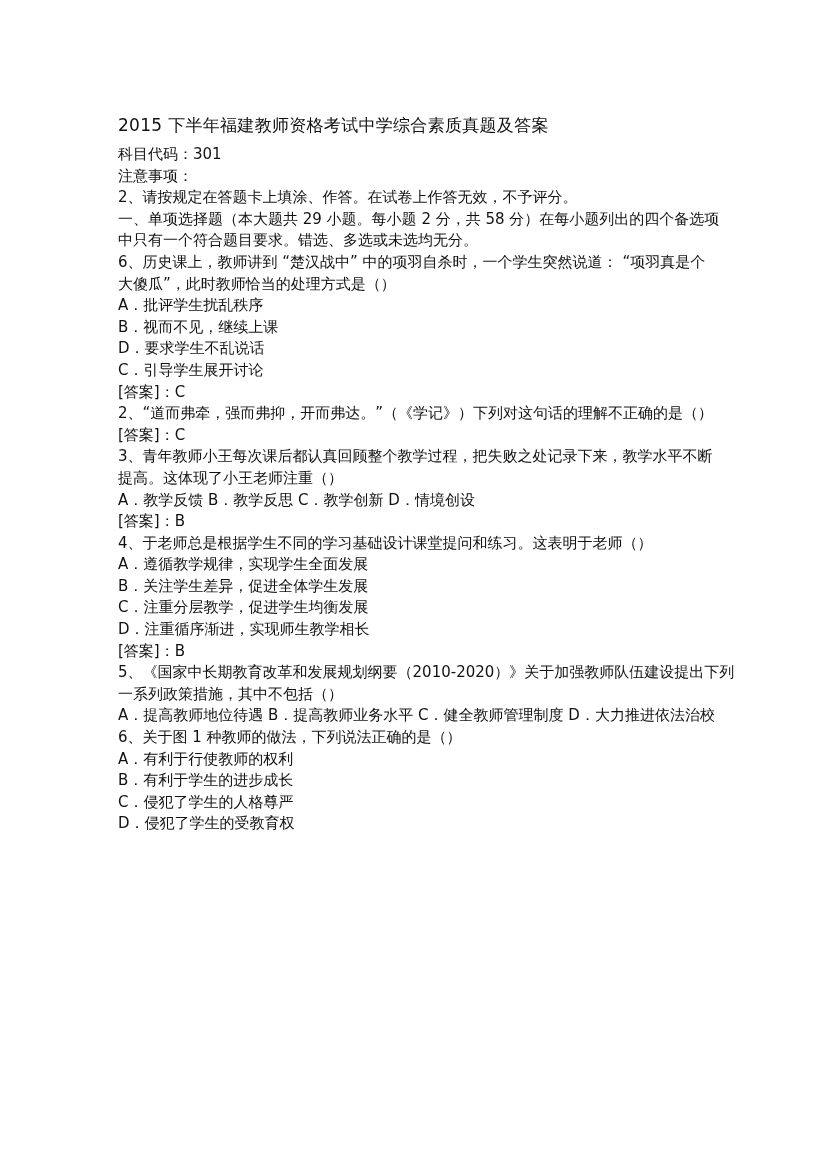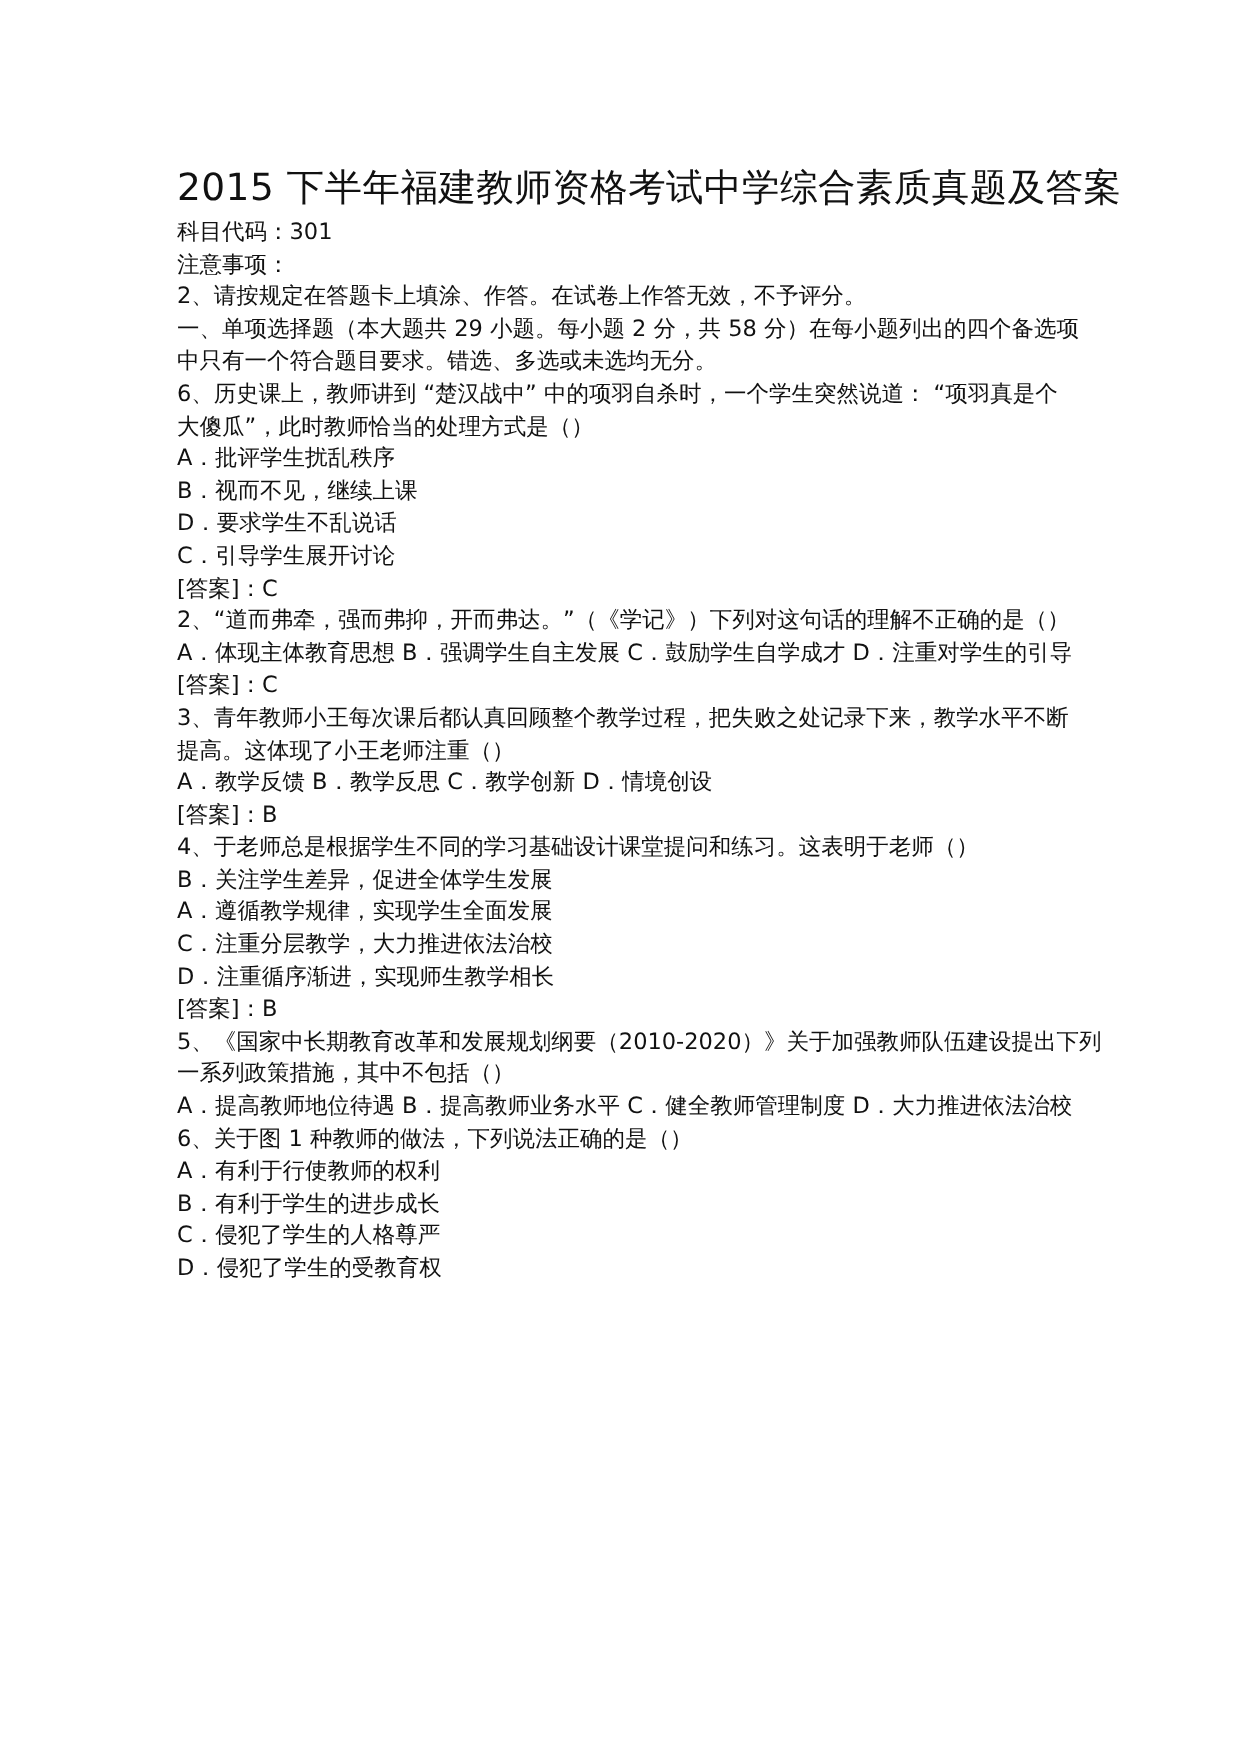--- a/index.html
+++ b/index.html
@@ -1,19 +1,19 @@
 <!DOCTYPE html>
 <html><head>
 <meta charset="utf-8">
 <style>
   html, body { margin: 0; padding: 0; background: #ffffff; }
   body { width: 827px; height: 1170px; position: relative; overflow: hidden;
          font-family: "DejaVu Sans", "Liberation Sans", sans-serif; color: #111; }
   .page { position: absolute; left: 118px; top: 108px; width: 600px; }
-  .title { font-family: "DejaVu Sans", sans-serif; font-size: 25px; line-height: 34px;
+  .title { font-family: "DejaVu Sans", sans-serif; font-size: 17px; line-height: 34px;
            letter-spacing: 0.3px; white-space: nowrap; color: #111; margin: 0 0 2px 0; font-weight: normal; }
   .line { font-size: 15px; line-height: 21.6px; height: 21.6px; white-space: nowrap; color: #111; }
 </style>
 </head>
 <body>
 
 <div class="page">
   <h1 class="title">2015 下半年福建教师资格考试中学综合素质真题及答案</h1>
 
   <div class="line">科目代码：301</div>
@@ -28,36 +28,35 @@
     <div class="line">大傻瓜”，此时教师恰当的处理方式是（）</div>
     <div class="line">A．批评学生扰乱秩序</div>
     <div class="line">B．视而不见，继续上课</div>
     <div class="line">D．要求学生不乱说话</div>
     <div class="line">C．引导学生展开讨论</div>
     <div class="line">[答案]：C</div>
   </div>
 
   <div>
     <div class="line">2、“道而弗牵，强而弗抑，开而弗达。”（《学记》）下列对这句话的理解不正确的是（）</div>
-    <div class="line">A．体现主体教育思想 B．强调学生自主发展 C．鼓励学生自学成才 D．注重对学生的引导</div>
     <div class="line">[答案]：C</div>
   </div>
 
   <div>
     <div class="line">3、青年教师小王每次课后都认真回顾整个教学过程，把失败之处记录下来，教学水平不断</div>
     <div class="line">提高。这体现了小王老师注重（）</div>
     <div class="line">A．教学反馈 B．教学反思 C．教学创新 D．情境创设</div>
     <div class="line">[答案]：B</div>
   </div>
 
   <div>
     <div class="line">4、于老师总是根据学生不同的学习基础设计课堂提问和练习。这表明于老师（）</div>
+    <div class="line">A．遵循教学规律，实现学生全面发展</div>
     <div class="line">B．关注学生差异，促进全体学生发展</div>
-    <div class="line">A．遵循教学规律，实现学生全面发展</div>
-    <div class="line">C．注重分层教学，大力推进依法治校</div>
+    <div class="line">C．注重分层教学，促进学生均衡发展</div>
     <div class="line">D．注重循序渐进，实现师生教学相长</div>
     <div class="line">[答案]：B</div>
   </div>
 
   <div>
     <div class="line">5、《国家中长期教育改革和发展规划纲要（2010-2020）》关于加强教师队伍建设提出下列</div>
     <div class="line">一系列政策措施，其中不包括（）</div>
     <div class="line">A．提高教师地位待遇 B．提高教师业务水平 C．健全教师管理制度 D．大力推进依法治校</div>
   </div>
 

